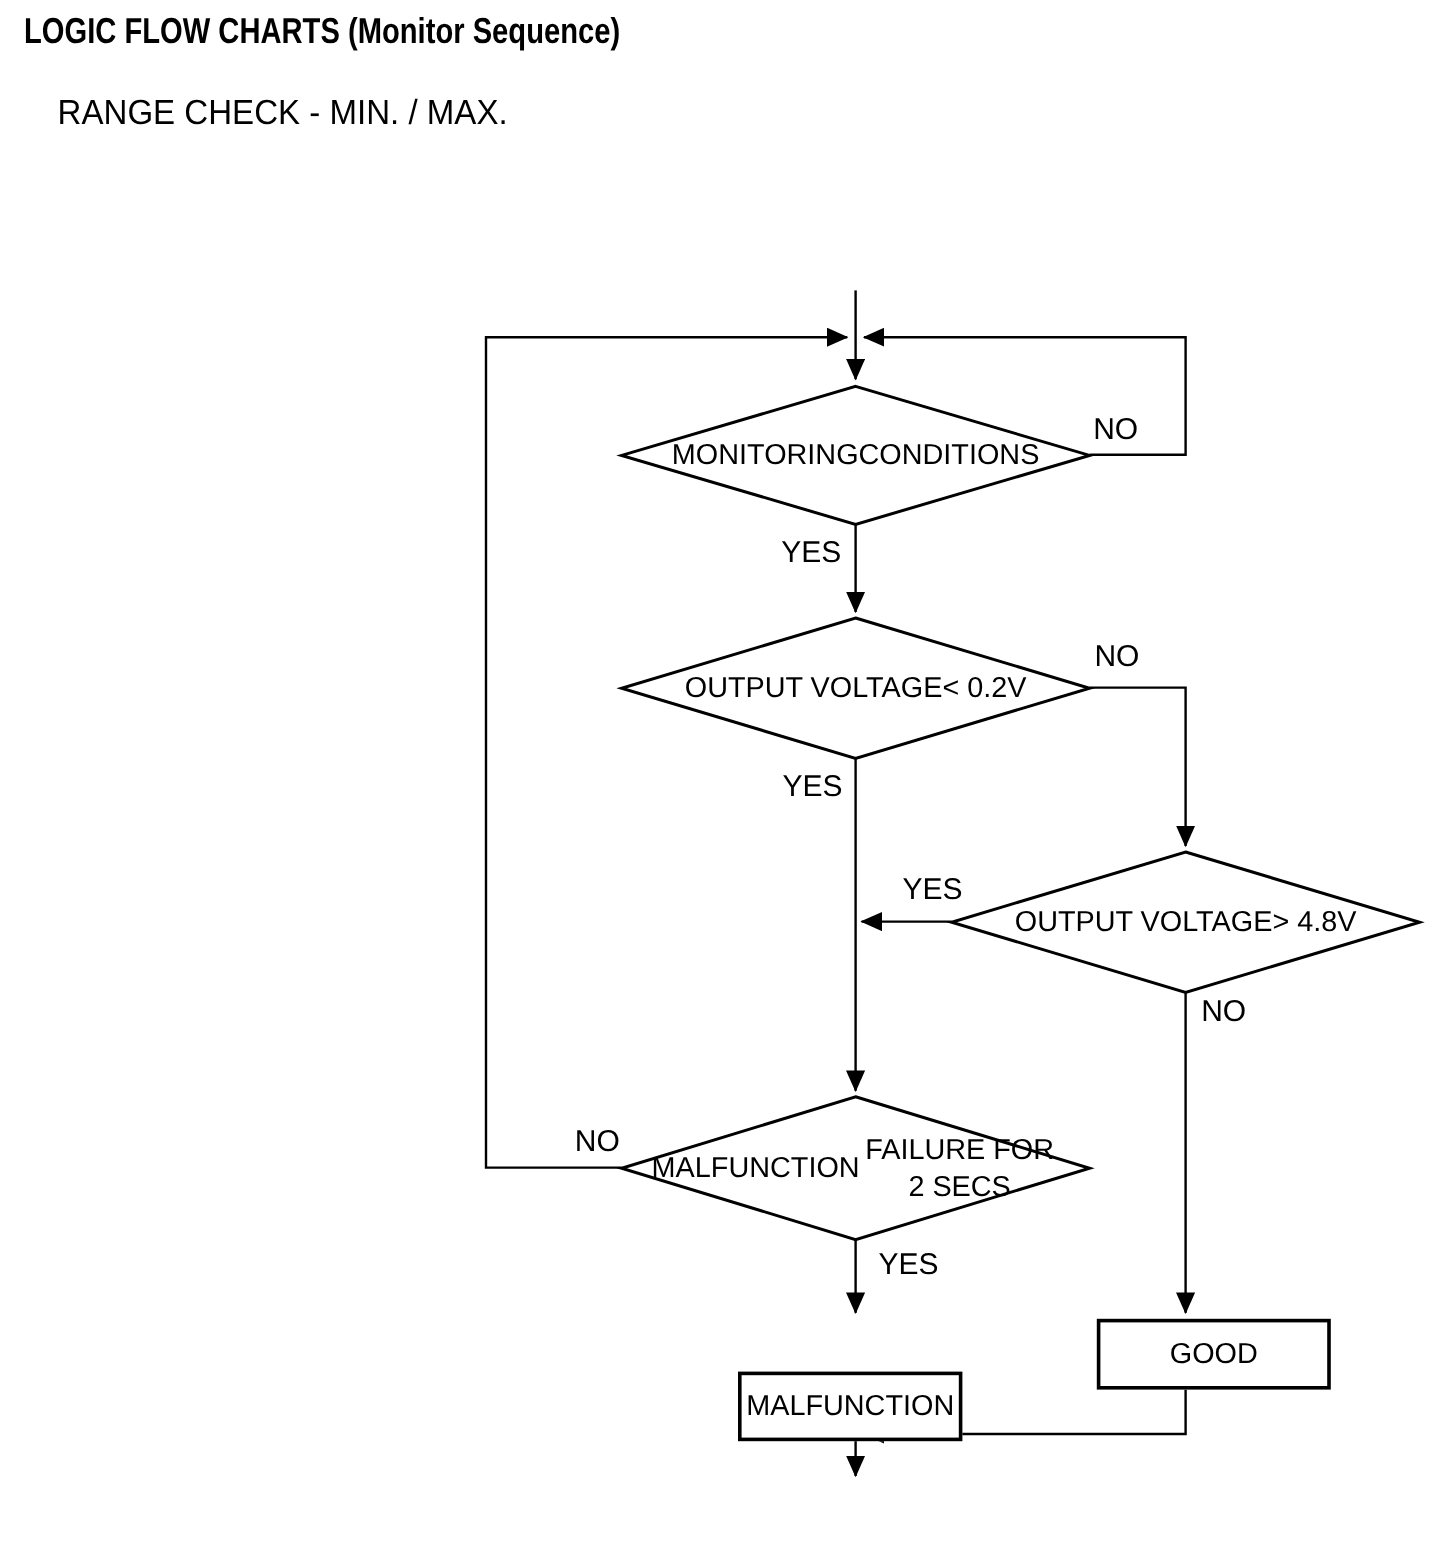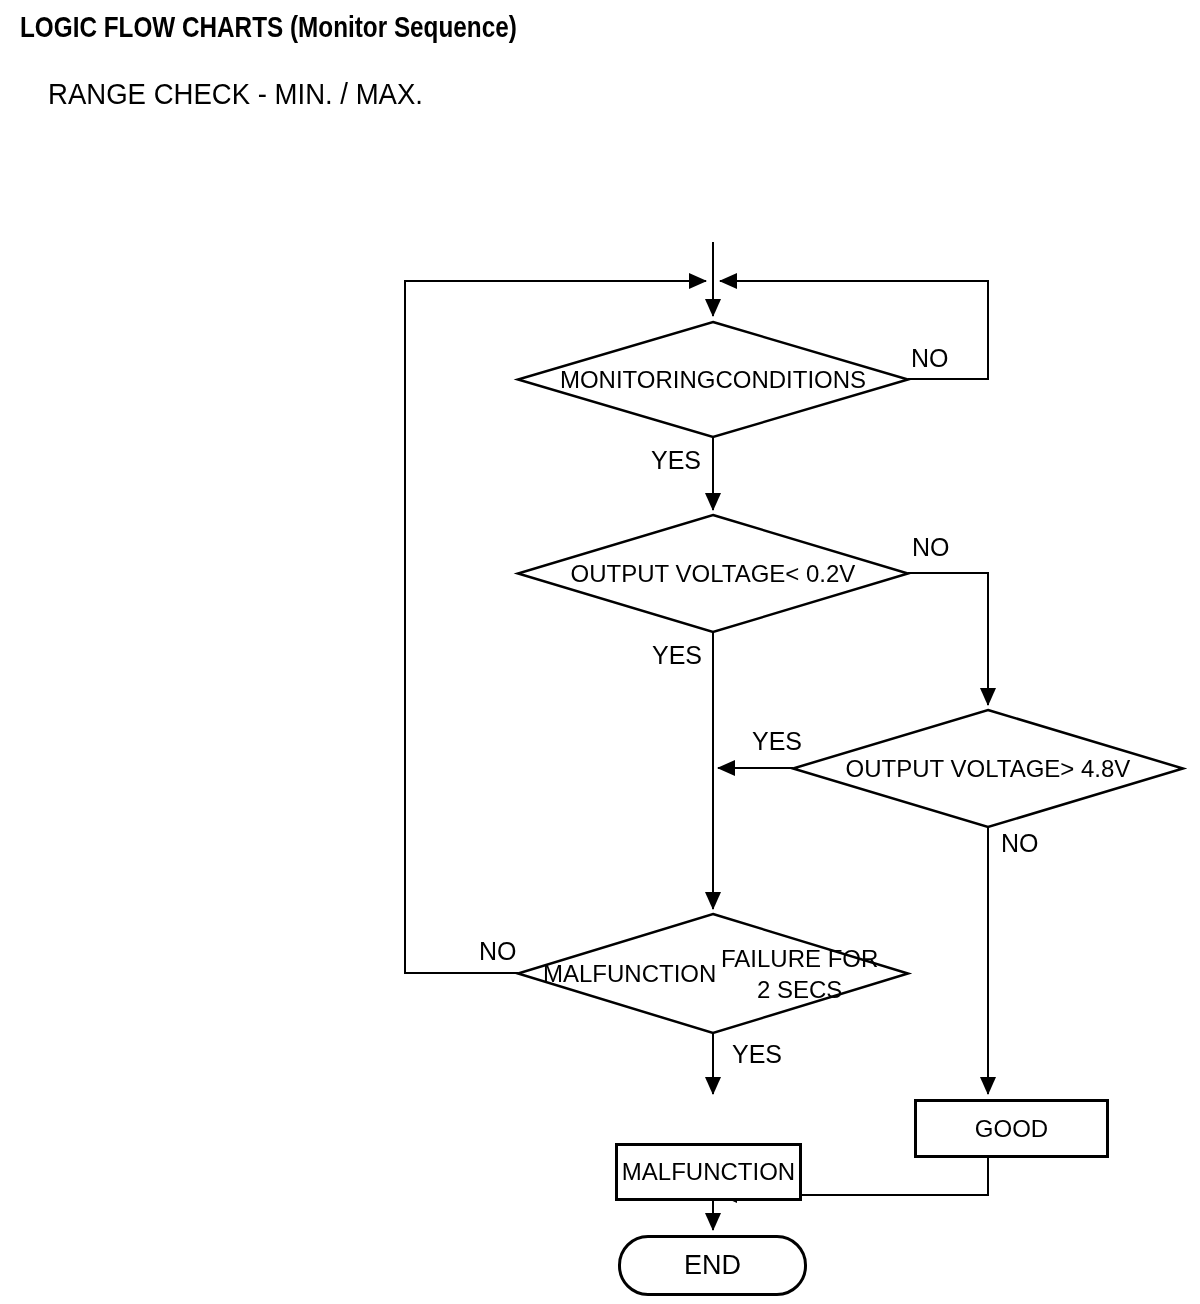--- a/index.html
+++ b/index.html
@@ -72,23 +72,20 @@
 
 
   <div class="process" style="left:615px; top:1143px; width:187px; height:58px;">
     <span>MALFUNCTION</span>
   </div>
 
   <div class="process" style="left:914px; top:1099px; width:195px; height:59px;">
     <span>GOOD</span>
   </div>
 
-  <div class="terminal" style="left:618px; top:1235px; width:189px; height:61px; border-radius:30px;">
-    <span>END</span>
-  </div>
 
   <div class="dlabel" style="left:563px; top:334px; width:300px; height:91px;">
     <span>MONITORING</span>
     <span>CONDITIONS</span>
   </div>
 
   <div class="dlabel" style="left:563px; top:528px; width:300px; height:91px;">
     <span>OUTPUT VOLTAGE</span>
     <span>&lt; 0.2V</span>
   </div>

